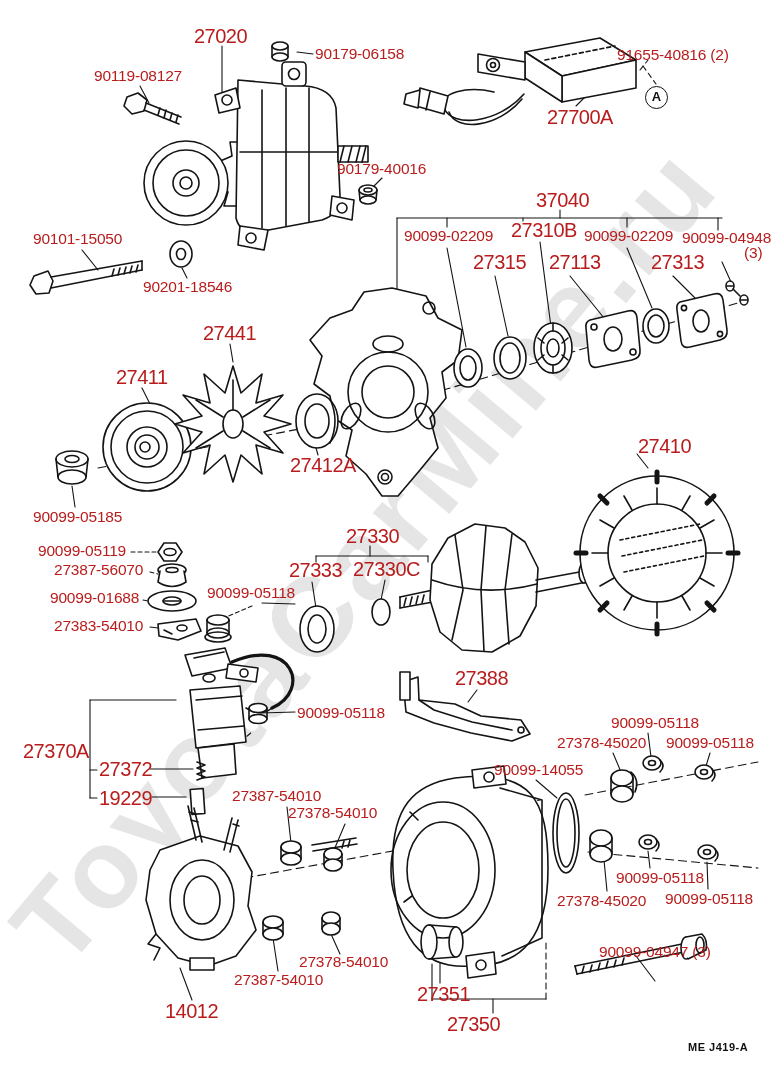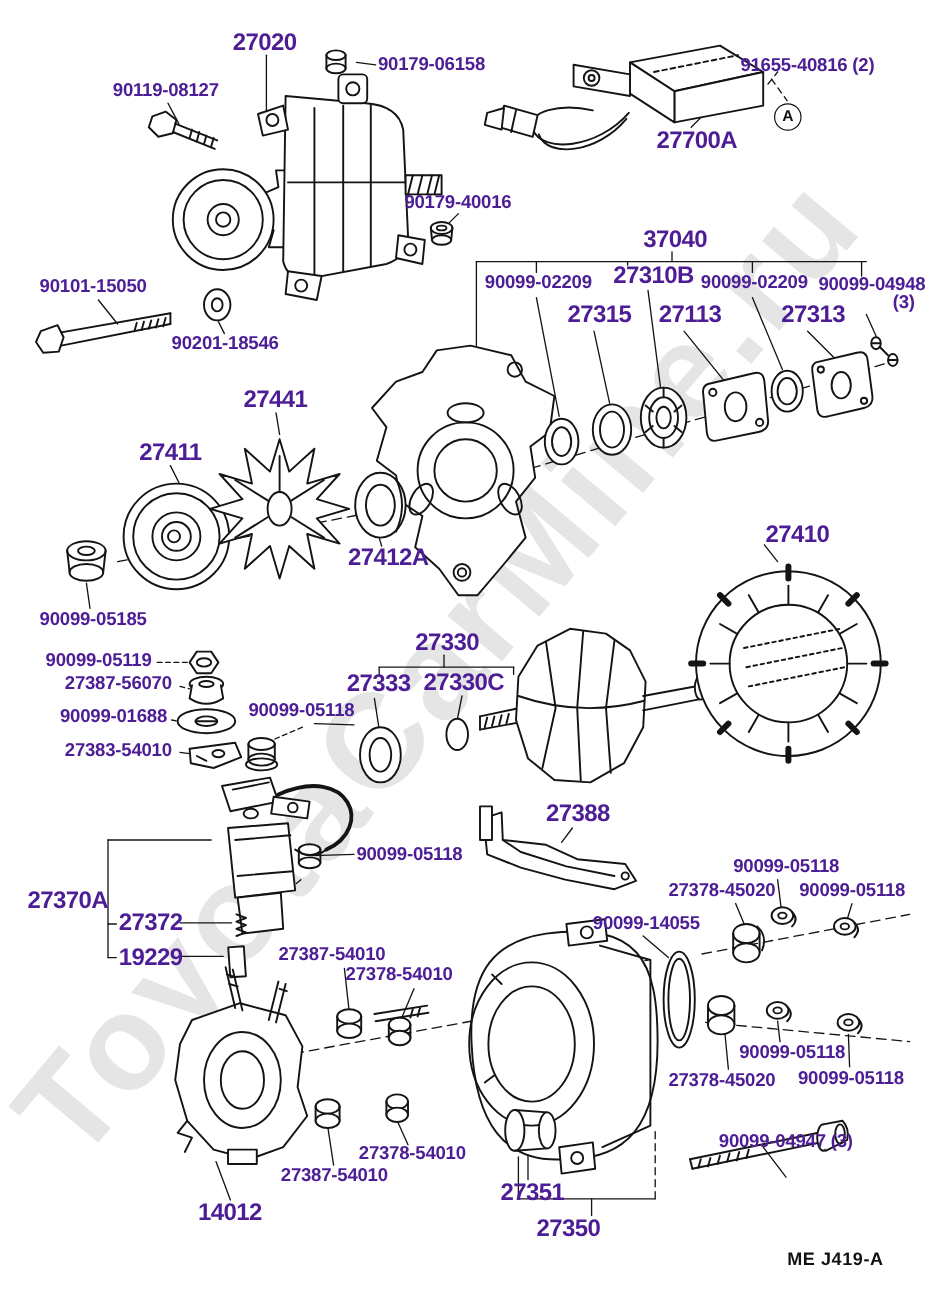--- a/index.html
+++ b/index.html
@@ -1,26 +1,26 @@
 <!DOCTYPE html>
 <html><head>
 <meta charset="utf-8">
 <style>
   html,body{margin:0;padding:0;background:#fff;}
   .stage{position:relative;width:776px;height:1084px;background:#ffffff;overflow:hidden;
          font-family:"Liberation Sans",sans-serif;}
-  .lbl{position:absolute;font-weight:700;font-size:15.5px;letter-spacing:-0.2px;
-       color:#4c1d95;white-space:nowrap;line-height:1.05;}
+  .lbl{position:absolute;font-weight:400;font-size:15.5px;letter-spacing:-0.2px;
+       color:#b91c1c;white-space:nowrap;line-height:1.05;}
   .lg{font-size:20px;letter-spacing:-0.5px;}
   .circle-mark{position:absolute;width:21px;height:21px;border:1.7px solid #111;border-radius:50%;
        text-align:center;line-height:20px;font-size:13px;font-weight:700;color:#111;}
   .wm{position:absolute;left:-14px;top:906px;font-size:112px;font-weight:700;white-space:nowrap;
       color:rgba(125,125,125,0.20);letter-spacing:5px;transform:rotate(-50deg);transform-origin:0 0;
       pointer-events:none;}
-  .footer-code{position:absolute;left:656px;top:1041px;font-size:15px;font-weight:700;color:#111;
+  .footer-code{position:absolute;left:688px;top:1041px;font-size:11px;font-weight:700;color:#111;
       letter-spacing:0.5px;}
   svg{position:absolute;left:0;top:0;}
   svg *{vector-effect:non-scaling-stroke;}
 </style>
 </head>
 <body>
 
 <div class="stage">
 
   <div class="wm">ToyotaCarMine.ru</div>

